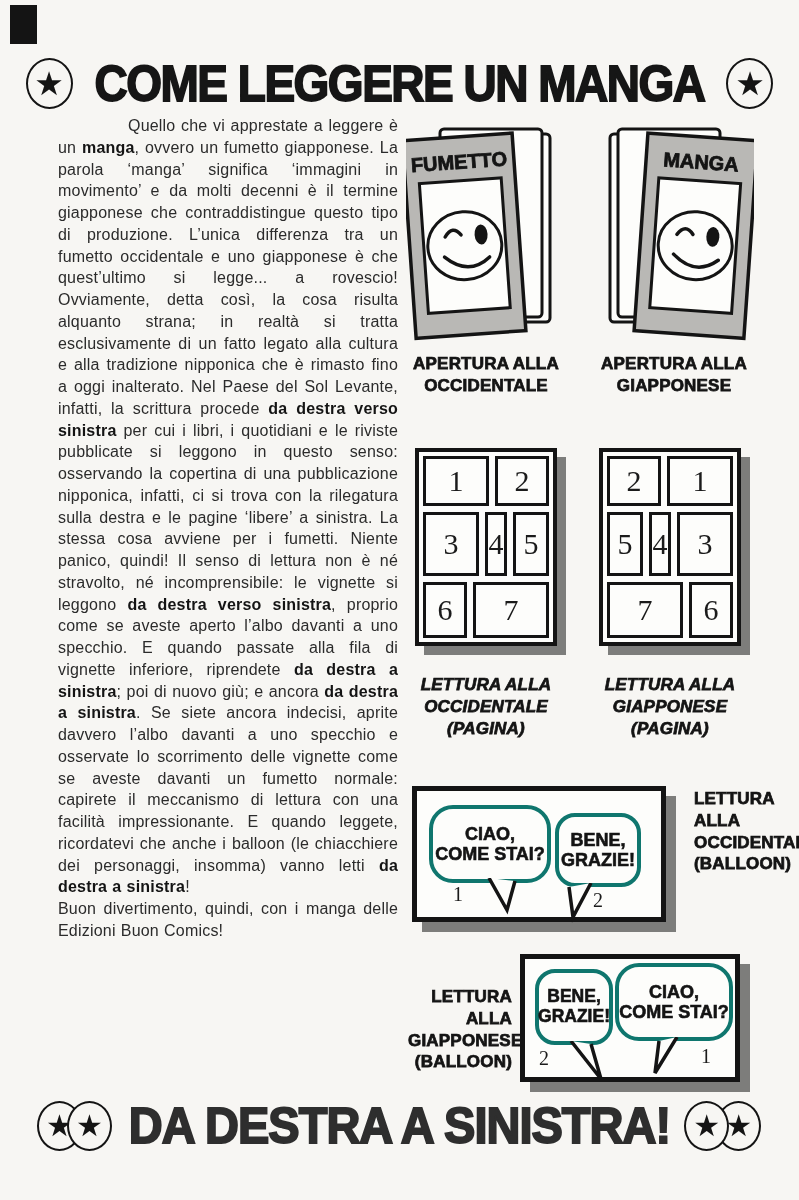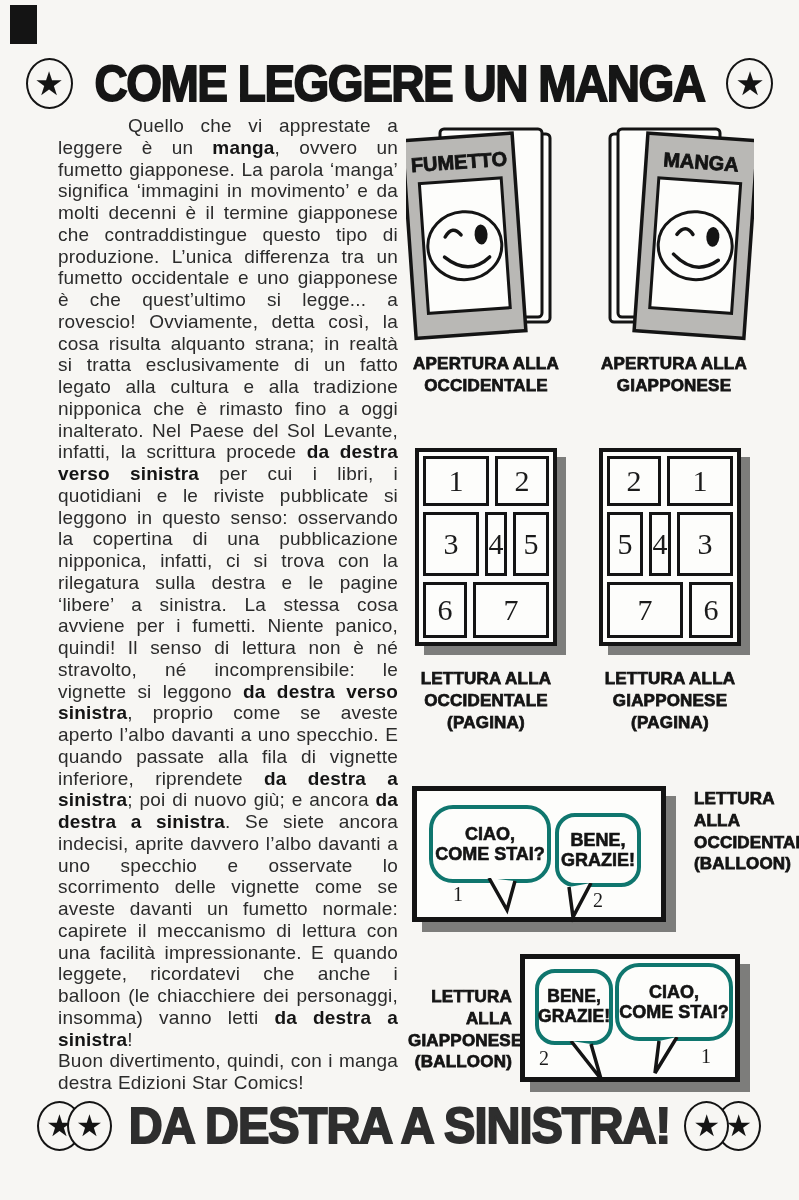--- a/index.html
+++ b/index.html
@@ -12,21 +12,21 @@
 
   
   .hdr { position:absolute; top:56px; left:0; width:799px; display:flex; justify-content:center; align-items:center; gap:22px; }
   .scircle { width:47px; height:51px; border:2.5px solid #141414; border-radius:50%;
              display:flex; align-items:center; justify-content:center; font-size:33px; color:#141414;
              background:transparent; line-height:1; }
   h1.title { font-size:46px; font-weight:bold; letter-spacing:-1.5px; color:#161616;
              -webkit-text-stroke:1.6px #161616; transform:scaleY(1.1); white-space:nowrap; }
 
   
-  .textcol { position:absolute; left:58px; top:115px; width:340px; font-size:19px; line-height:21.75px;
+  .textcol { position:absolute; left:58px; top:115px; width:340px; font-size:16px; line-height:21.75px;
              color:#2b2b2b; text-align:justify; letter-spacing:0.2px; word-spacing:0.5px; }
   .textcol p.indent { text-indent:70px; }
   .textcol b { font-weight:bold; color:#141414; }
 
   
   .figcol { position:absolute; left:402px; top:116px; width:380px; height:1000px; }
 
   
   .books-row { position:absolute; top:6px; left:0; width:356px; display:flex; justify-content:space-between; }
   .bookfig { width:168px; display:flex; flex-direction:column; align-items:center; }
@@ -45,21 +45,21 @@
   
   .w-p1{left:4px;top:4px;width:66px;height:50px;} .w-p2{left:76px;top:4px;width:54px;height:50px;}
   .w-p3{left:4px;top:60px;width:56px;height:64px;} .w-p4{left:66px;top:60px;width:22px;height:64px;}
   .w-p5{left:94px;top:60px;width:36px;height:64px;} .w-p6{left:4px;top:130px;width:44px;height:56px;}
   .w-p7{left:54px;top:130px;width:76px;height:56px;}
   
   .j-p1{left:4px;top:4px;width:54px;height:50px;} .j-p2{left:64px;top:4px;width:66px;height:50px;}
   .j-p3{left:4px;top:60px;width:36px;height:64px;} .j-p4{left:46px;top:60px;width:22px;height:64px;}
   .j-p5{left:74px;top:60px;width:56px;height:64px;} .j-p6{left:4px;top:130px;width:76px;height:56px;}
   .j-p7{left:86px;top:130px;width:44px;height:56px;}
-  .pagefig .cap { margin-top:22px; }
+  .pagefig .cap { margin-top:28px;font-style:italic; }
 
   
   .bfig { position:absolute; }
   .bfig1 { top:666px; left:10px; width:368px; height:160px; }
   .bfig2 { top:838px; left:0px; width:368px; height:150px; }
   .bpanel { position:absolute; background:#fdfdfb; border:5px solid #141414; box-shadow:10px 10px 0 #7d7d7b; }
   .bfig1 .bpanel { left:0; top:4px; width:254px; height:136px; }
   .bfig2 .bpanel { left:118px; top:0; width:220px; height:128px; }
   .balloon { position:absolute; background:#fdfdfb; border:4px solid #0f766e; display:flex; align-items:center;
              justify-content:center; text-align:center; font-weight:bold; color:#141414;
@@ -92,21 +92,21 @@
         <span>★</span>
       </div>
     <h1 class="title">COME LEGGERE UN MANGA</h1>
     <div class="scircle">
         <span>★</span>
       </div>
   </div>
 
   <div class="textcol">
     <p class="indent">Quello che vi apprestate a leggere è un <b>manga</b>, ovvero un fumetto giapponese. La parola ‘manga’ significa ‘immagini in movimento’ e da molti decenni è il termine giapponese che contraddistingue questo tipo di produzione. L’unica differenza tra un fumetto occidentale e uno giapponese è che quest’ultimo si legge... a rovescio! Ovviamente, detta così, la cosa risulta alquanto strana; in realtà si tratta esclusivamente di un fatto legato alla cultura e alla tradizione nipponica che è rimasto fino a oggi inalterato. Nel Paese del Sol Levante, infatti, la scrittura procede <b>da destra verso sinistra</b> per cui i libri, i quotidiani e le riviste pubblicate si leggono in questo senso: osservando la copertina di una pubblicazione nipponica, infatti, ci si trova con la rilegatura sulla destra e le pagine ‘libere’ a sinistra. La stessa cosa avviene per i fumetti. Niente panico, quindi! Il senso di lettura non è né stravolto, né incomprensibile: le vignette si leggono <b>da destra verso sinistra</b>, proprio come se aveste aperto l’albo davanti a uno specchio. E quando passate alla fila di vignette inferiore, riprendete <b>da destra a sinistra</b>; poi di nuovo giù; e ancora <b>da destra a sinistra</b>. Se siete ancora indecisi, aprite davvero l’albo davanti a uno specchio e osservate lo scorrimento delle vignette come se aveste davanti un fumetto normale: capirete il meccanismo di lettura con una facilità impressionante. E quando leggete, ricordatevi che anche i balloon (le chiacchiere dei personaggi, insomma) vanno letti <b>da destra a sinistra</b>!</p>
-    <p>Buon divertimento, quindi, con i manga destra Edizioni Star Comics!</p>
+    <p>Buon divertimento, quindi, con i manga delle Edizioni Buon Comics!</p>
   </div>
 
   <div class="figcol">
 
     <div class="books-row">
       <figure class="bookfig">
         <svg viewBox="0 0 160 225">
           <g>
             <rect x="42" y="12" width="102" height="188" rx="4" fill="#fdfdfb" stroke="#141414" stroke-width="3"></rect>
             <rect x="34" y="7" width="102" height="188" rx="4" fill="#fdfdfb" stroke="#141414" stroke-width="3"></rect>

